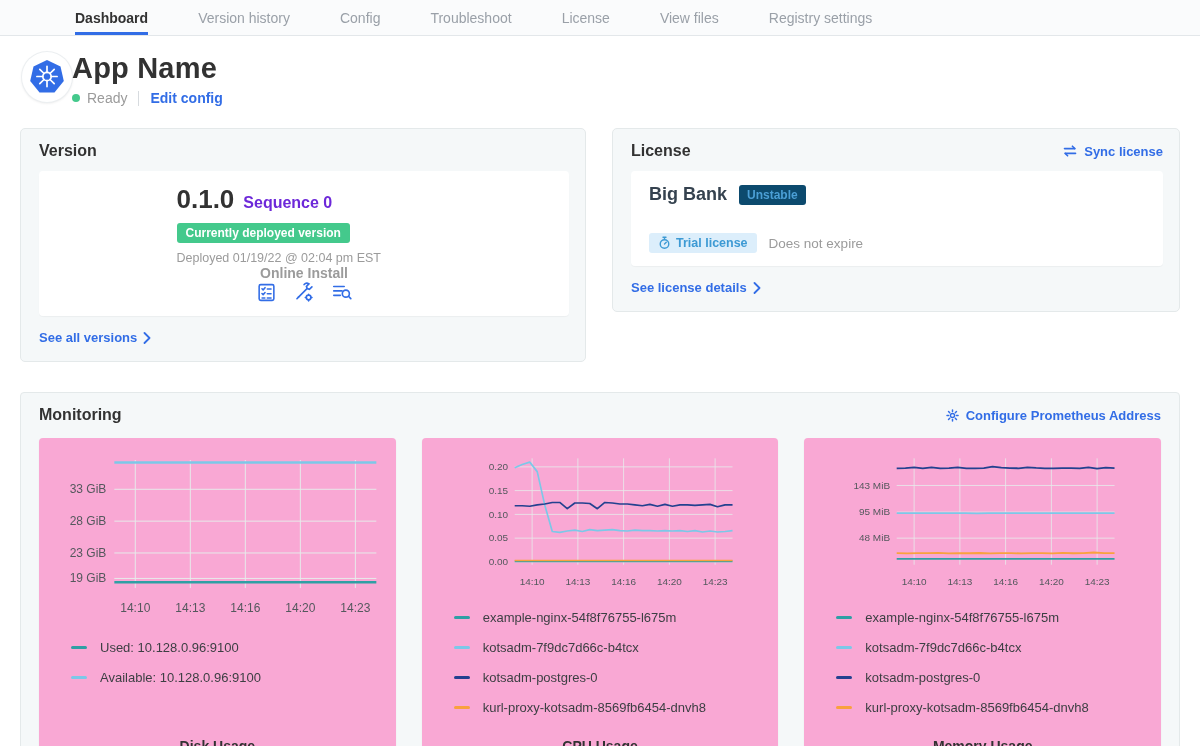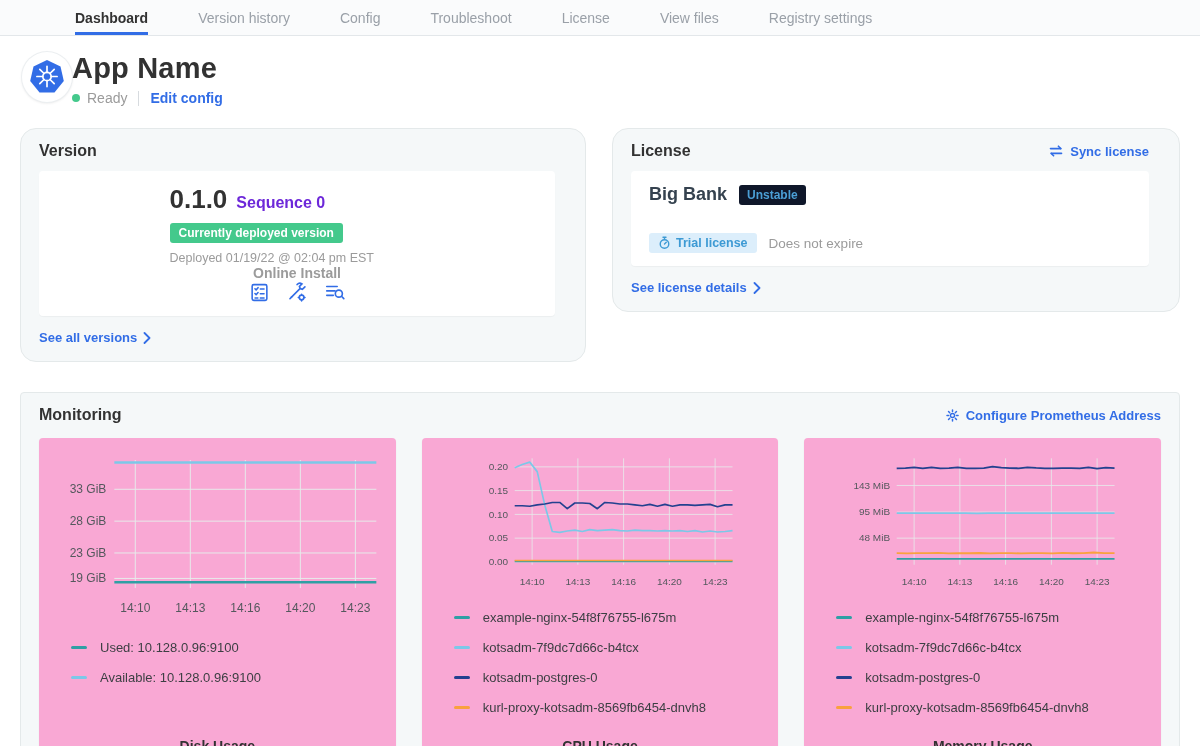--- a/index.html
+++ b/index.html
@@ -24,22 +24,22 @@
   .dot { width:8px; height:8px; border-radius:50%; background:#44c98c; margin-right:7px; }
   .status-text { color:#9b9b9b; }
   .vdivider { width:1px; height:15px; background:#d7dbdf; margin:0 11px; }
   .link { color:#326de6; font-weight:600; font-size:13px; cursor:pointer;
     display:inline-flex; align-items:center; gap:6px; text-decoration:none; }
   .link.md { font-size:14px; }
   .link svg { flex:0 0 auto; }
 
   
   .cards-row { display:flex; align-items:flex-start; gap:26px; padding:0 20px; margin-top:12px; }
-  .panel { background:#f5f8f9; border:1px solid #e4e9ea; border-radius:16px;
-    padding:13px 30px 15px 18px; }
+  .panel { background:#f5f8f9; border:1px solid #e4e9ea; border-radius:5px;
+    padding:13px 16px 15px 18px; }
   .panel-head { display:flex; justify-content:space-between; align-items:center; }
   .panel-title { font-size:16px; font-weight:700; }
   .panel-actions { display:flex; gap:24px; }
   .white-card { background:#fff; border-radius:4px; margin-top:11px; padding:13px 18px;
     box-shadow:0 1px 1px rgba(0,0,0,.04);flex-direction:column; }
   .panel-footer-link { margin-top:12px; }
 
   .version-panel { width:566px; }
   .version-inner { display:flex; align-items:center; }
   .v-col1 { width:255px; }
@@ -49,21 +49,21 @@
   .badge-green { display:inline-block; margin-top:8px; background:#44c98c; color:#fff;
     font-size:12px; font-weight:700; padding:3px 9px; border-radius:3px; }
   .v-deployed { margin-top:8px; font-size:12.5px; color:#9b9b9b; }
   .v-col2 { flex:1; text-align:center; font-size:14px; font-weight:600; color:#9b9b9b; }
   .v-col3 { display:flex; gap:16px; align-items:center; color:#326de6; }
   .v-icon { cursor:pointer; display:flex; }
 
   .license-panel { flex:1; }
   .lic-name-row { display:flex; align-items:center; gap:12px; }
   .lic-name { font-size:18px; font-weight:700; color:#35424f; }
-  .badge-blue-soft { background:#0f172a; color:#4b9fd6; font-size:12px; font-weight:600;
+  .badge-blue-soft { background:#0c4a6e; color:#4b9fd6; font-size:12px; font-weight:600;
     padding:3px 8px; border-radius:3px; }
   .lic-row2 { display:flex; align-items:center; gap:12px; margin-top:28px; }
   .badge-trial { background:#dceefb; color:#3d9ad4; font-size:12.5px; font-weight:700;
     padding:3px 9px; border-radius:3px; display:inline-flex; align-items:center; gap:5px; }
   .lic-expiry { font-size:13.5px; color:#9b9b9b; }
 
   
   .monitoring { margin:30px 20px 0 20px; background:#f5f8f9; border:1px solid #e4e9ea;
     border-radius:4px; padding:13px 18px 18px 18px; }
   .charts-row { display:flex; gap:26px; margin-top:14px; }

